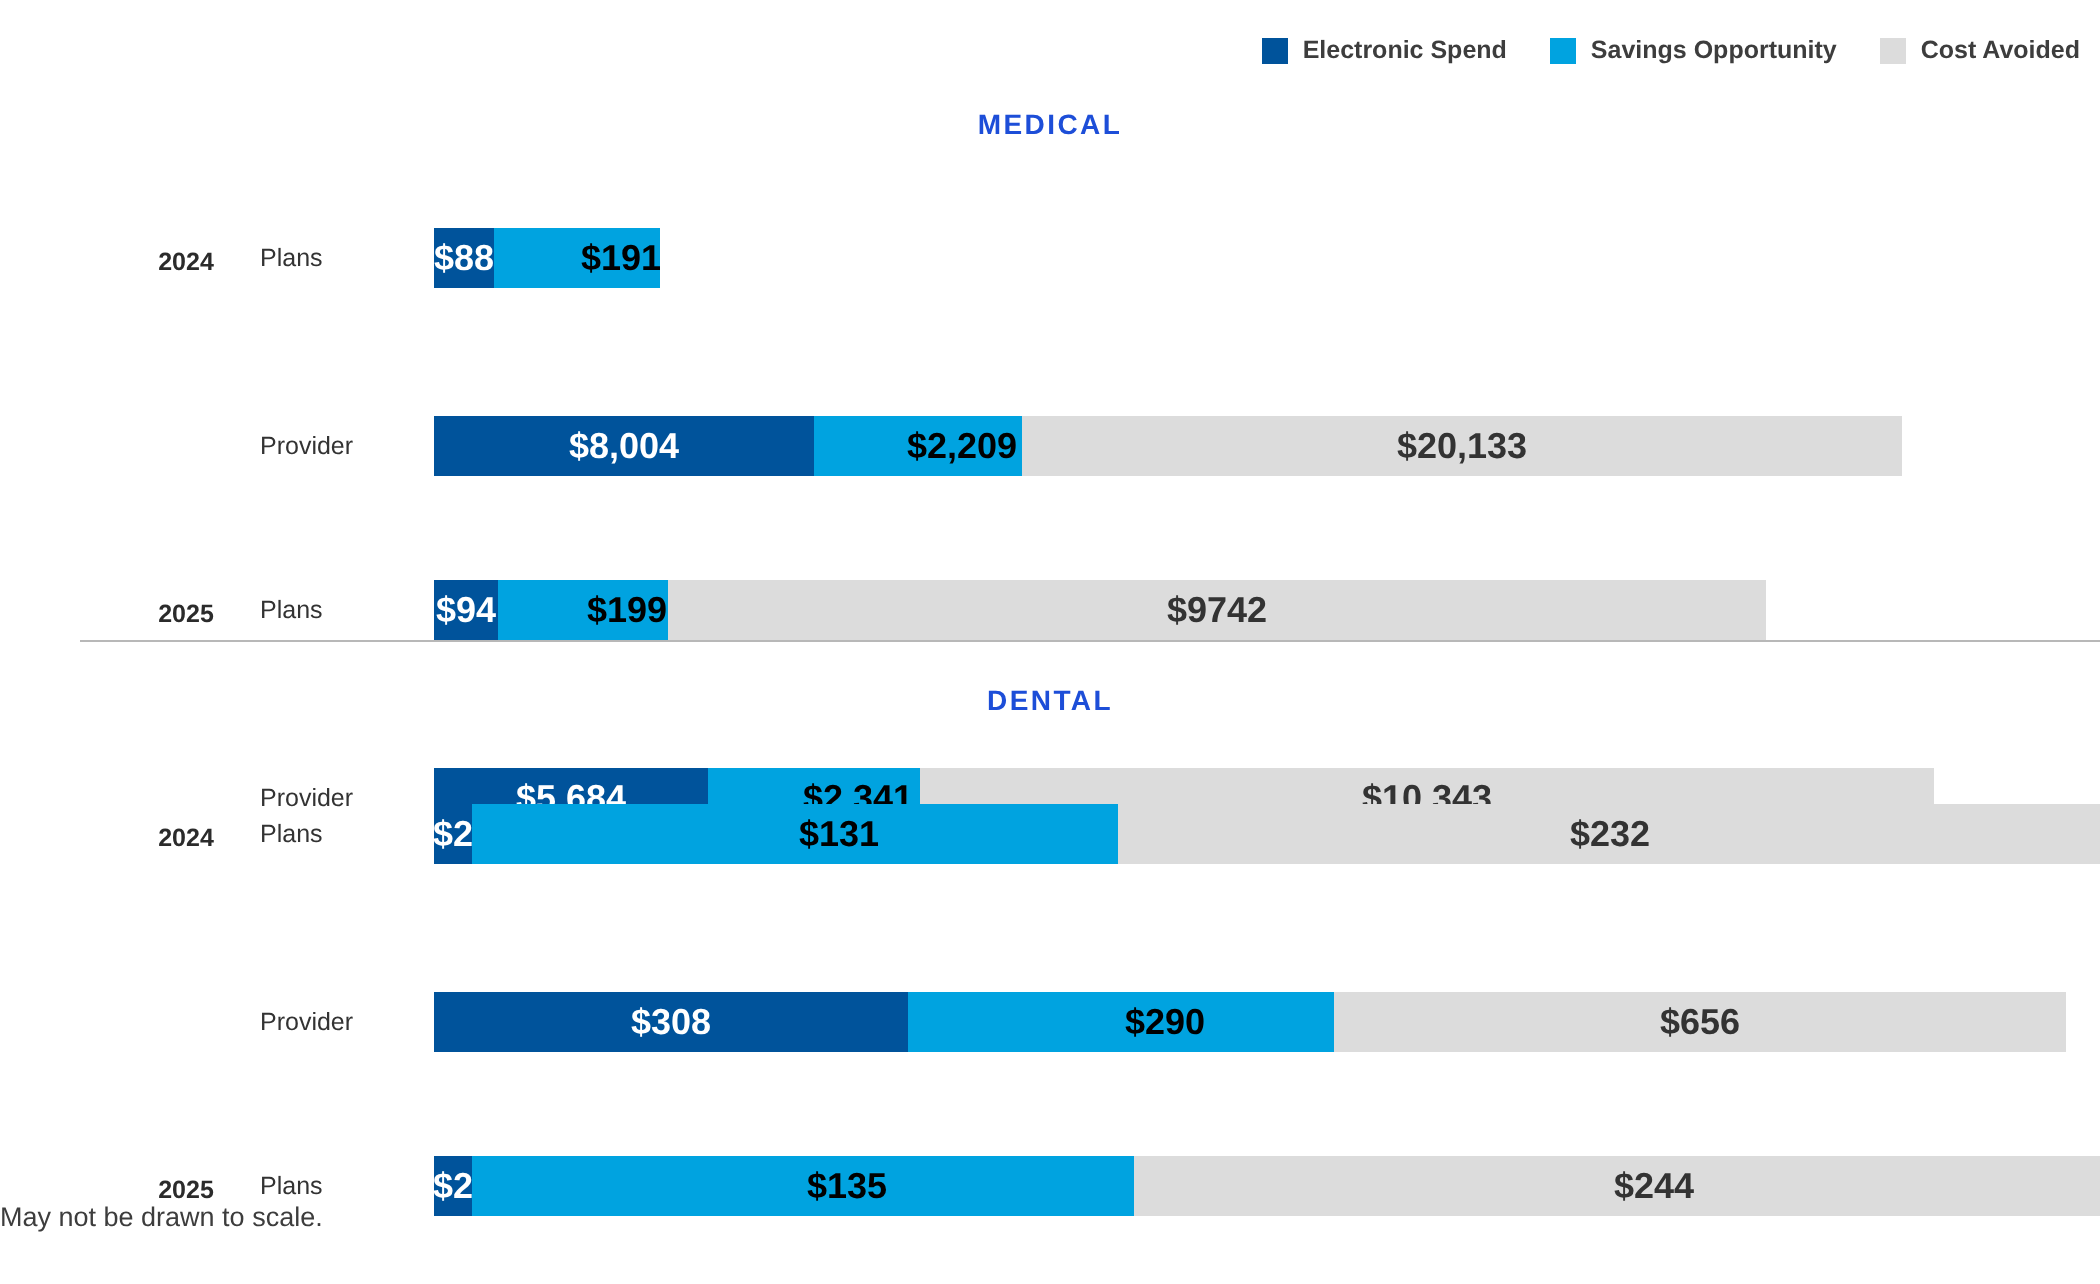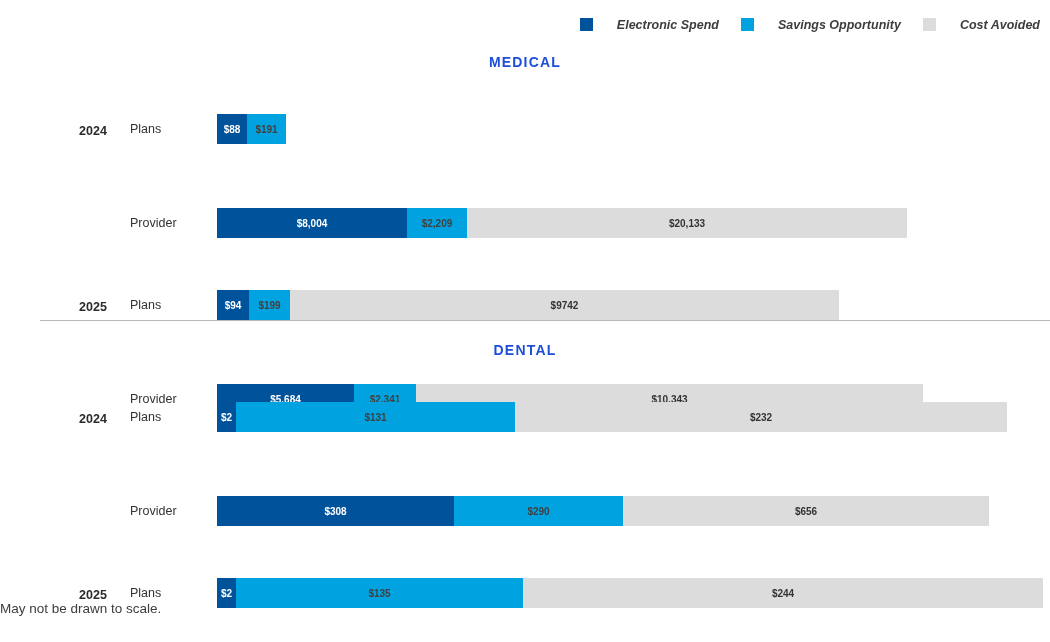--- a/index.html
+++ b/index.html
@@ -20,23 +20,22 @@
   #legend {
     position: absolute;
     top: 18px;
     right: 10px;
     display: flex;
     align-items: center;
     gap: 22px;
   }
   .legend-item {
     display: flex;
-    align-items: flex-start;
-    gap: 24px;
-    font-style: italic;
+    align-items: center;
+    gap: 7px;
   }
   .legend-swatch {
     width: 13px;
     height: 13px;
     display: inline-block;
   }
   .legend-label {
     font-size: 12.5px;
     color: #3d3d3d;
     font-weight: 600;
@@ -97,27 +96,27 @@
     position: absolute;
     left: 217px;
     height: 30px;
     display: flex;
     align-items: stretch;
   }
   .seg {
     display: flex;
     align-items: center;
     justify-content: center;
-    font-size: 10px;
+    font-size: 18px;
     font-weight: 700;
     white-space: nowrap;
     overflow: hidden;
   }
   .seg.electronic { background: #00539b; color: #ffffff; }
-  .seg.savings    { background: #00a3e0; color: #404040; }
+  .seg.savings    { background: #00a3e0; color: #000000; padding-left: 44px; }
   .seg.avoided    { background: #dcdcdc; color: #333333; }
 
   .footnote {
     position: absolute;
     left: 0;
     bottom: 26px;
     font-size: 13.5px;
     color: #3d3d3d;
   }
 </style>

